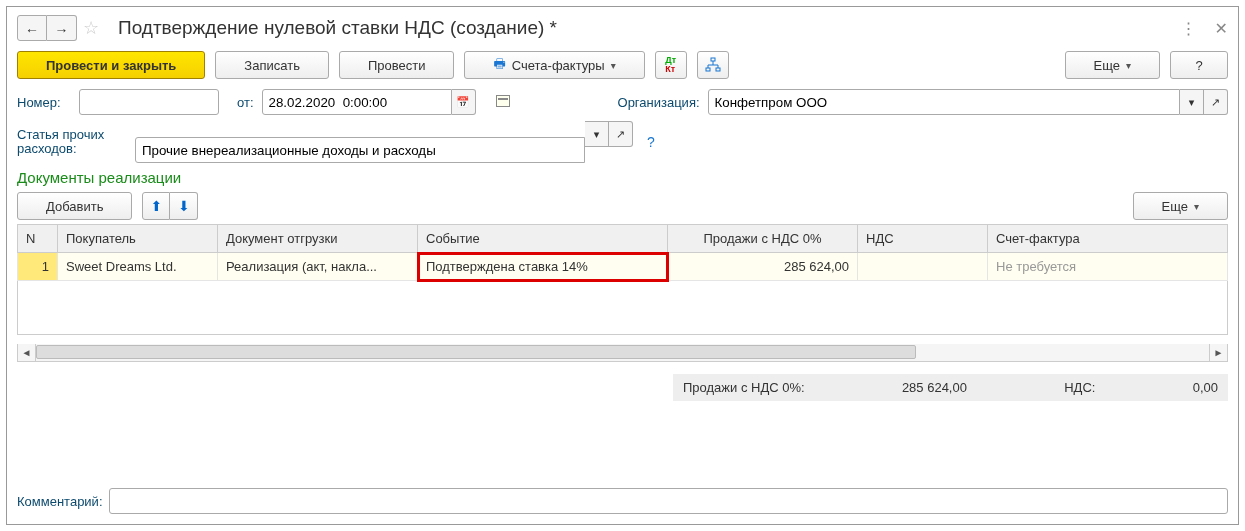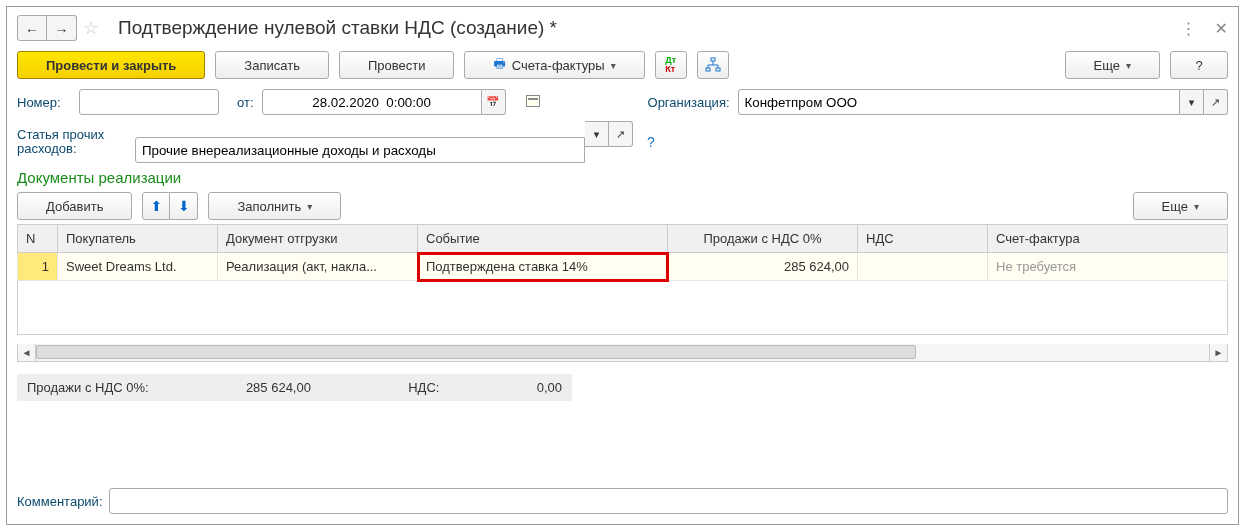--- a/index.html
+++ b/index.html
@@ -35,21 +35,21 @@
   table.grid th { background:#f0f0f0; border:1px solid #ccc; padding:6px 8px; text-align:left; font-weight:normal; font-size:13px;}
   table.grid td { border:1px solid #e5e5e5; padding:6px 8px; font-size:13px; background:#fffef0;}
   table.grid td.n { text-align:right; background:#ffe97a; width:40px;}
   td.highlight { outline:3px solid #d00; outline-offset:-2px;}
   .grid-wrap { border:0; height:120px; overflow:hidden; position:relative;}
   .scrollbar-h { height:18px; border:1px solid #ccc; border-top:none; display:flex; align-items:center; background:#f5f5f5;}
   .sb-btn { width:18px; height:100%; display:flex; align-items:center; justify-content:center; font-size:10px; color:#555; border-right:1px solid #ccc;}
   .sb-btn.r{border-right:none; border-left:1px solid #ccc;}
   .sb-track{flex:1; position:relative; height:100%;}
   .sb-thumb{position:absolute; left:0; top:1px; height:14px; width:75%; background:#ddd; border:1px solid #bbb; border-radius:2px;}
-  .totals { display:flex; justify-content:flex-start; margin-top:12px;}
+  .totals { display:flex; justify-content:flex-end; margin-top:12px;}
   .totals-box { background:#eee; padding:6px 10px; display:flex; gap:26px; font-size:13px; width:555px; justify-content:space-between;}
   .totals-box span.lbl{color:#333;}
   .totals-box span.val{color:#333;}
   .comment-row { position:absolute; bottom:10px; left:10px; right:10px; display:flex; align-items:center; gap:6px;}
   .flex-spacer { flex:1; }
   .dtkt { font-size:9px; line-height:9px; font-weight:bold; text-align:left;}
   .dtkt .d{color:#0a0;} .dtkt .k{color:#c00;}
   .print-ico{color:#1976d2; margin-right:6px;}
   .help-ico{color:#1976d2; font-size:14px;}
   .watermark{position:absolute; top:250px; left:50%; transform:translateX(-50%); font-size:38px; color:rgba(150,150,150,0.18); font-weight:bold; pointer-events:none; letter-spacing:1px;}
@@ -95,21 +95,21 @@
     <div class="flex-spacer"></div>
     <div class="btn btn-dropdown">Еще</div>
     <div class="btn" style="width:32px; justify-content:center;">?</div>
   </div>
 
   <div class="form-row">
     <span class="label" style="width:54px;">Номер:</span>
     <input class="input" style="width: 140px;" value="">
     <span class="label" style="margin-left:10px;">от:</span>
     <div class="input-group">
-      <input class="input" style="width: 220px; text-align: center;" value="28.02.2020  0:00:00">
+      <input class="input" style="width: 190px;" value="28.02.2020  0:00:00">
       <div class="input-addon">📅</div>
     </div>
     <span style="margin-left:12px;"><span class="rel-icon"></span></span>
     <span class="label" style="margin-left:100px;">Организация:</span>
     <div class="input-group" style="flex:1;">
       <input class="input" style="flex: 1 1 0%;" value="Конфетпром ООО">
       <div class="input-addon">▾</div>
       <div class="input-addon">↗</div>
     </div>
   </div>
@@ -128,21 +128,20 @@
   </div>
 
   <div class="section-title">Документы реализации</div>
 
   <div class="table-toolbar">
     <div class="btn">Добавить</div>
     <div class="arrow-group">
       <div class="arrow-btn">⬆</div>
       <div class="arrow-btn">⬇</div>
     </div>
-    <div class="btn btn-dropdown">Заполнить</div>
     <div class="flex-spacer"></div>
     <div class="btn btn-dropdown">Еще</div>
   </div>
 
   <div class="watermark">1s83.info</div>
 
   <div class="grid-wrap">
     <table class="grid">
       <thead>
         <tr>

